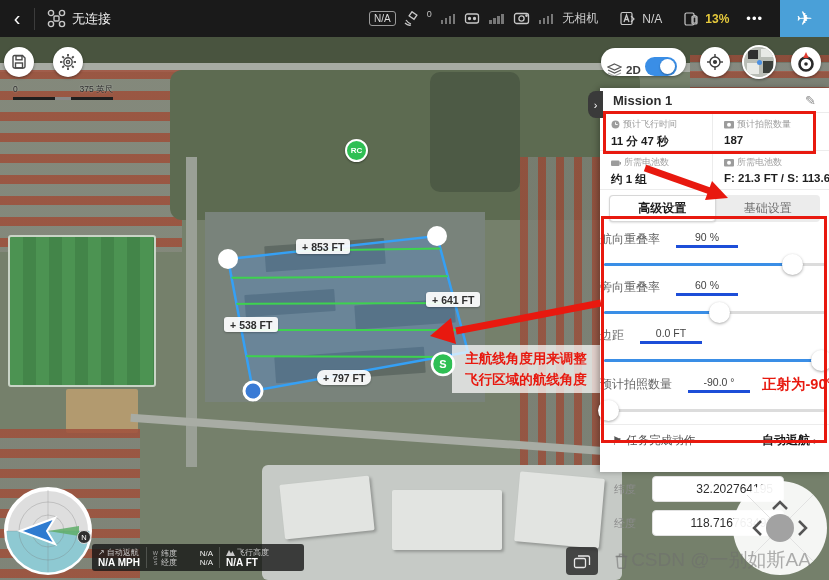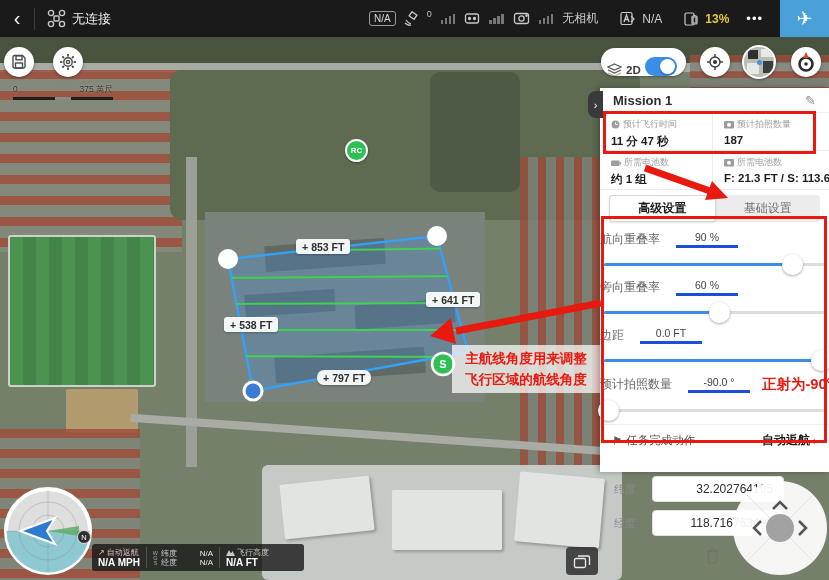--- a/index.html
+++ b/index.html
@@ -511,20 +511,21 @@
       <circle cx="48" cy="48" r="14" fill="#a2a2a2"></circle>
     </svg>
   </div>
 
   <div class="watermark">
     <svg width="15" height="17" viewBox="0 0 15 17" fill="none" stroke="rgba(110,110,110,.55)" stroke-width="1.4">
       <path d="M3 4.5 h9 l-.8 10.5 a1.5 1.5 0 0 1-1.5 1.3 h-4.4 a1.5 1.5 0 0 1-1.5-1.3 z"></path>
         <line x1="1.5" y1="4.5" x2="13.5" y2="4.5"></line>
         <path d="M5.5 4 V2.2 h4 V4"></path>
     </svg>
+    <span>CSDN @一别如斯AA</span>
   </div>
 
   <div class="redrect rr1"></div>
   <div class="redrect rr2"></div>
 
   <svg class="arrows" viewBox="0 0 829 580">
     <line x1="601" y1="303" x2="456" y2="331" stroke="#e8190f" stroke-width="7"></line>
     <polygon points="430,336 451,318 456,344" fill="#e8190f"></polygon>
     <line x1="645" y1="168" x2="710" y2="191" stroke="#e8190f" stroke-width="7"></line>
     <polygon points="728,198 705,200 712,181" fill="#e8190f"></polygon>

